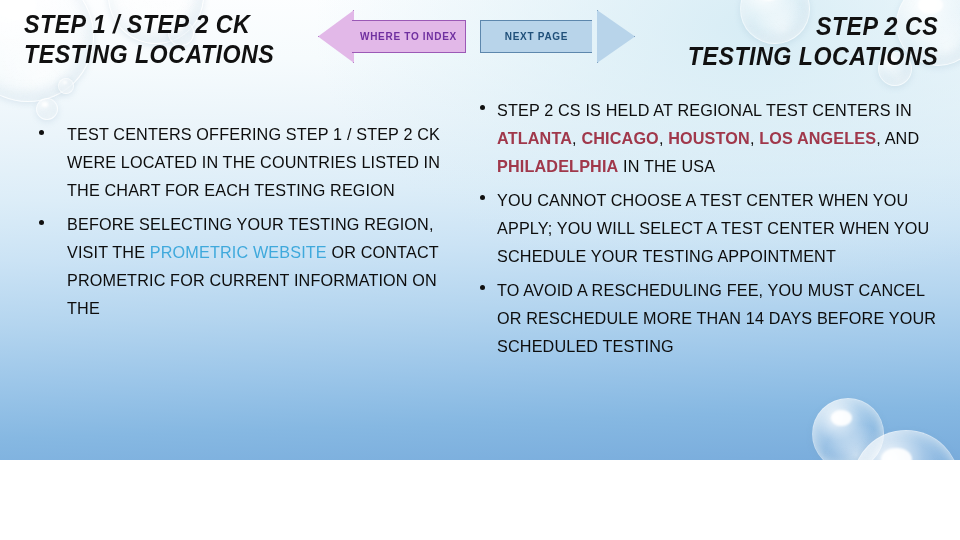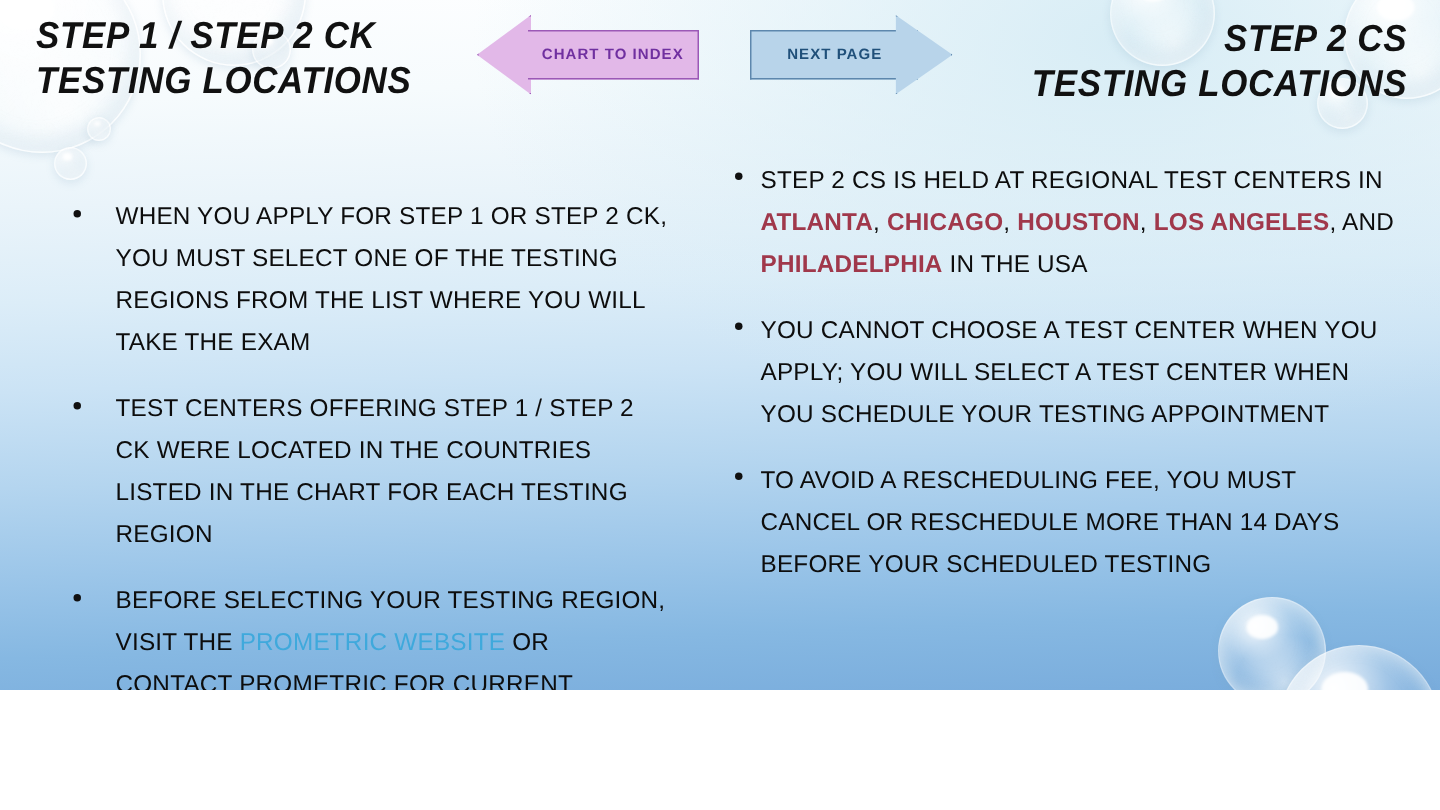--- a/index.html
+++ b/index.html
@@ -69,21 +69,21 @@
     width: 114px; height: 33px;
     background: #e2b8e8;
     border: 1px solid #9b59b6;
     border-left: none;
     display:flex; align-items:center; justify-content:center;
     font-size:10px; font-weight:bold; color:#7030a0; letter-spacing:0.7px;
   }
 
   .arrow-right-body {
     position:absolute;
-    left: 500px; top: 20px;
+    left: 480px; top: 20px;
     width: 112px; height: 33px;
     background: #b8d4ea;
     border: 1px solid #5d87ad;
     border-right: none;
     display:flex; align-items:center; justify-content:center;
     font-size:10px; font-weight:bold; color:#20507a; letter-spacing:0.7px;
   }
   .arrow-right-tail {
     position:absolute;
     left: 597px; top: 10px;
@@ -119,21 +119,21 @@
     line-height: 28px;
     text-transform: uppercase;
     letter-spacing: 0.15px;
   }
   #col-left  { left: 33px;  top: 114px; width: 430px; }
   #col-right { left: 474px; top: 90px;  width: 472px; }
 
   .bullet {
     position: relative;
     display: block;
-    margin: 16px;
+    margin: 6px;
   }
   .bullet .dot {
     position: absolute;
     left: 0; top: 9px;
     width: 5px; height: 5px;
     border-radius: 50%;
     background: #101010;
   }
   #col-left  .bullet { padding-left: 28px; }
   #col-left  .bullet .dot { top: 10px; }
@@ -168,27 +168,26 @@
     <span class="ln">STEP 1 / STEP 2 CK</span>
     <span class="ln">TESTING LOCATIONS</span>
   </div>
 
   <div class="title" id="title-right">
     <span class="ln">STEP 2 CS</span>
     <span class="ln">TESTING LOCATIONS</span>
   </div>
 
   <div class="arrow-left-tail"></div>
-  <div class="arrow-left-body">CHART TO INDEX</div>
+  <div class="arrow-left-body">WHERE TO INDEX</div>
 
   <div class="arrow-right-body">NEXT PAGE</div>
   <div class="arrow-right-tail"></div>
 
   <div class="col" id="col-left">
-      <div class="bullet"><span class="dot"></span><span>WHEN YOU APPLY FOR STEP 1 OR STEP 2 CK, YOU MUST SELECT ONE OF THE TESTING REGIONS FROM THE LIST WHERE YOU WILL TAKE THE EXAM</span></div>
       <div class="bullet"><span class="dot"></span><span>TEST CENTERS OFFERING STEP 1 / STEP 2 CK WERE LOCATED IN THE COUNTRIES LISTED IN THE CHART FOR EACH TESTING REGION</span></div>
       <div class="bullet"><span class="dot"></span><span>BEFORE SELECTING YOUR TESTING REGION, VISIT THE </span><span class="lk">PROMETRIC WEBSITE</span><span> OR CONTACT PROMETRIC FOR CURRENT INFORMATION ON THE</span></div>
     </div>
 
   <div class="col" id="col-right">
       <div class="bullet"><span class="dot"></span><span>STEP 2 CS IS HELD AT REGIONAL TEST CENTERS IN </span><span class="hl">ATLANTA</span><span>, </span><span class="hl">CHICAGO</span><span>, </span><span class="hl">HOUSTON</span><span>, </span><span class="hl">LOS ANGELES</span><span>, AND </span><span class="hl">PHILADELPHIA</span><span> IN THE USA</span></div>
       <div class="bullet"><span class="dot"></span><span>YOU CANNOT CHOOSE A TEST CENTER WHEN YOU APPLY; YOU WILL SELECT A TEST CENTER WHEN YOU SCHEDULE YOUR TESTING APPOINTMENT</span></div>
       <div class="bullet"><span class="dot"></span><span>TO AVOID A RESCHEDULING FEE, YOU MUST CANCEL OR RESCHEDULE MORE THAN 14 DAYS BEFORE YOUR SCHEDULED TESTING</span></div>
     </div>
 

